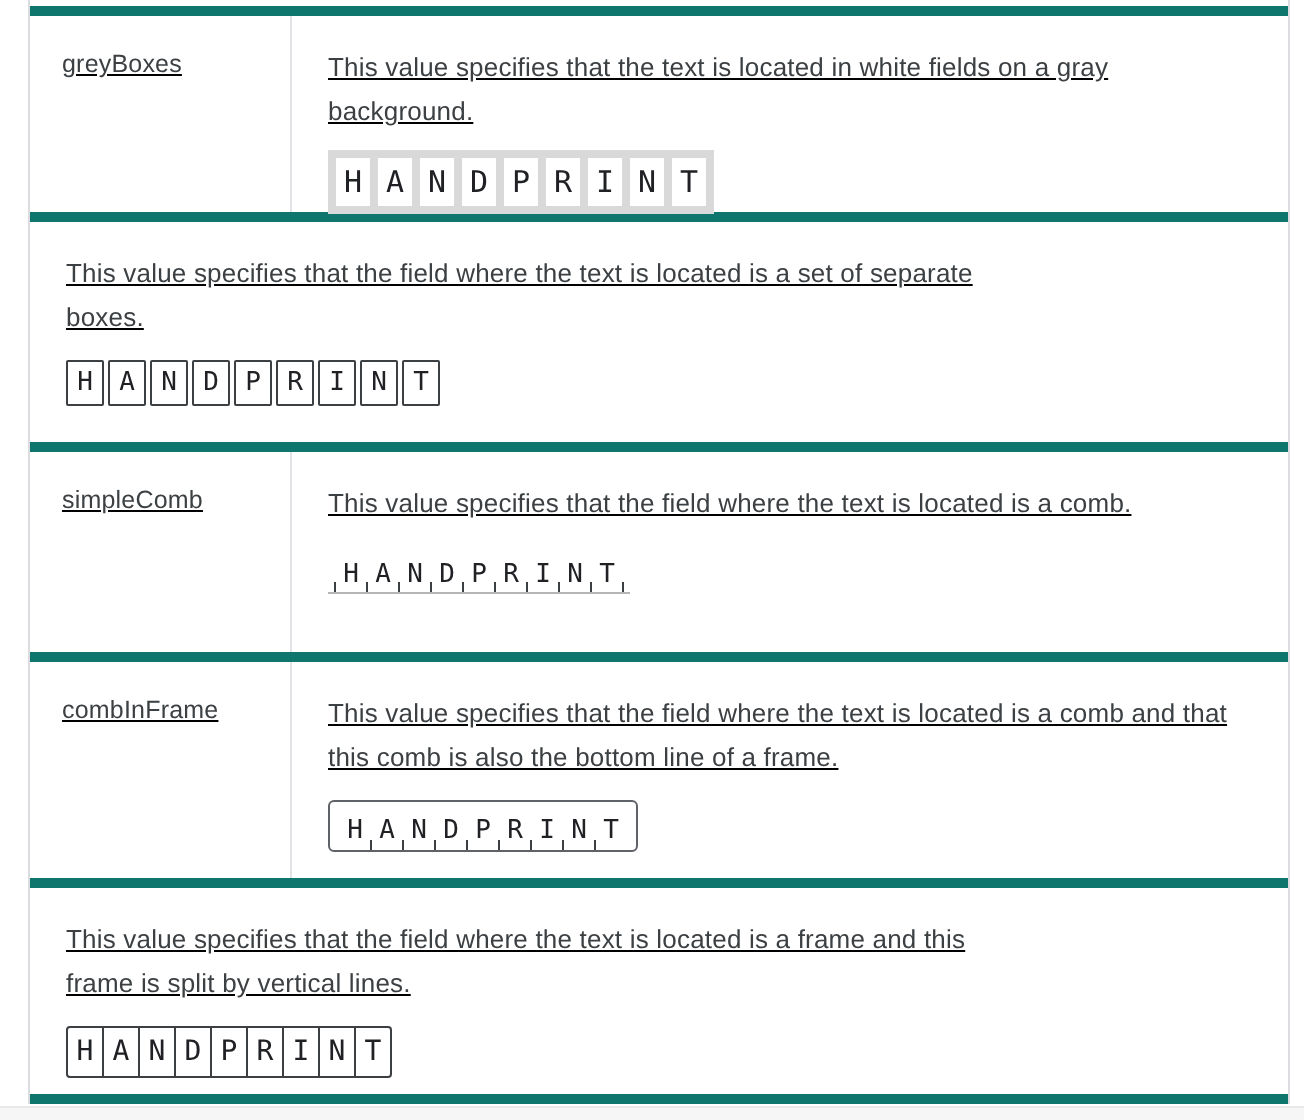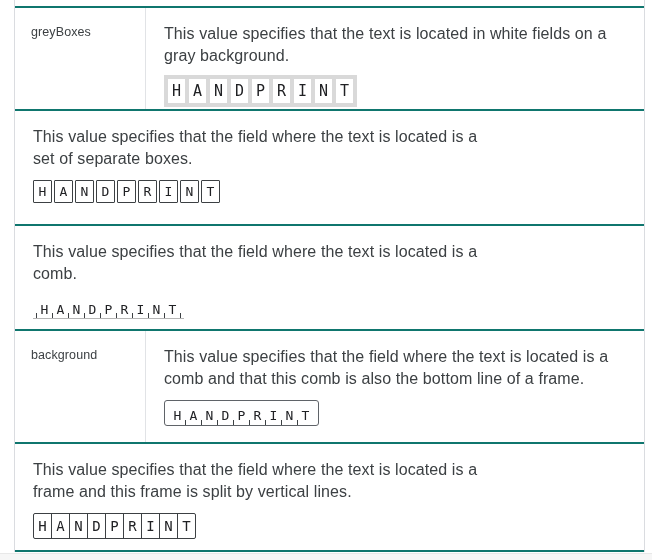--- a/index.html
+++ b/index.html
@@ -5,32 +5,32 @@
   * { margin:0; padding:0; box-sizing:border-box; }
   html,body { width:652px; height:560px; background:#ffffff; overflow:hidden;
     font-family:"Liberation Sans", sans-serif; }
   .page { position:relative; width:652px; height:560px; background:#fff; }
 
   .doc-table {
     position:absolute; left:14px; top:0; width:631px; height:552px;
     border-left:1px solid #dadce0; border-right:1px solid #dadce0;
     background:#fff;
   }
-  .row { display:flex; border-bottom:2px solid #0f766e; }
+  .row { display:flex; border-bottom:5px solid #0f766e;text-decoration:underline; }
   .row-stub { height:8px; }
   .cell-name {
     width:131px; flex:0 0 131px; border-right:1px solid #e1e3e6;
     padding:17px 12px 0 16px;
     font-size:12.5px; color:#3c4043; letter-spacing:0.1px;
   }
   .cell-desc {
     flex:1; padding:15px 16px 0 18px;
   }
   .desc-text {
-    font-size:16px; line-height:22px; color:#3c4043; letter-spacing:0.1px;
+    font-size:13px; line-height:22px; color:#3c4043; letter-spacing:0.1px;
     max-width:464px;
   }
 
   
   .example {
     display:inline-flex; align-items:stretch; margin-top:8px;
     font-family:"DejaVu Sans Mono", monospace; color:#202124;
   }
   .cell { display:flex; align-items:center; justify-content:center; }
 
@@ -103,20 +103,21 @@
             <span class="cell">P</span>
             <span class="cell">R</span>
             <span class="cell">I</span>
             <span class="cell">N</span>
             <span class="cell">T</span>
           </div>
       </div>
     </div>
 
     <div class="row" style="height:105px">
+      <div class="cell-name">simpleComb</div>
       <div class="cell-desc">
         <div class="desc-text">This value specifies that the field where the text is located is a comb.</div>
         <div class="example ex-simpleComb">
             <span class="sep"></span>
             <span class="cell">H</span>
             <span class="sep"></span>
             <span class="cell">A</span>
             <span class="sep"></span>
             <span class="cell">N</span>
             <span class="sep"></span>
@@ -130,21 +131,21 @@
             <span class="sep"></span>
             <span class="cell">N</span>
             <span class="sep"></span>
             <span class="cell">T</span>
             <span class="sep"></span>
           </div>
       </div>
     </div>
 
     <div class="row" style="height:113px">
-      <div class="cell-name">background</div>
+      <div class="cell-name">combInFrame</div>
       <div class="cell-desc">
         <div class="desc-text">This value specifies that the field where the text is located is a comb and that this comb is also the bottom line of a frame.</div>
         <div class="example ex-combInFrame">
             <span class="cell">H</span>
             <span class="sep"></span>
             <span class="cell">A</span>
             <span class="sep"></span>
             <span class="cell">N</span>
             <span class="sep"></span>
             <span class="cell">D</span>

